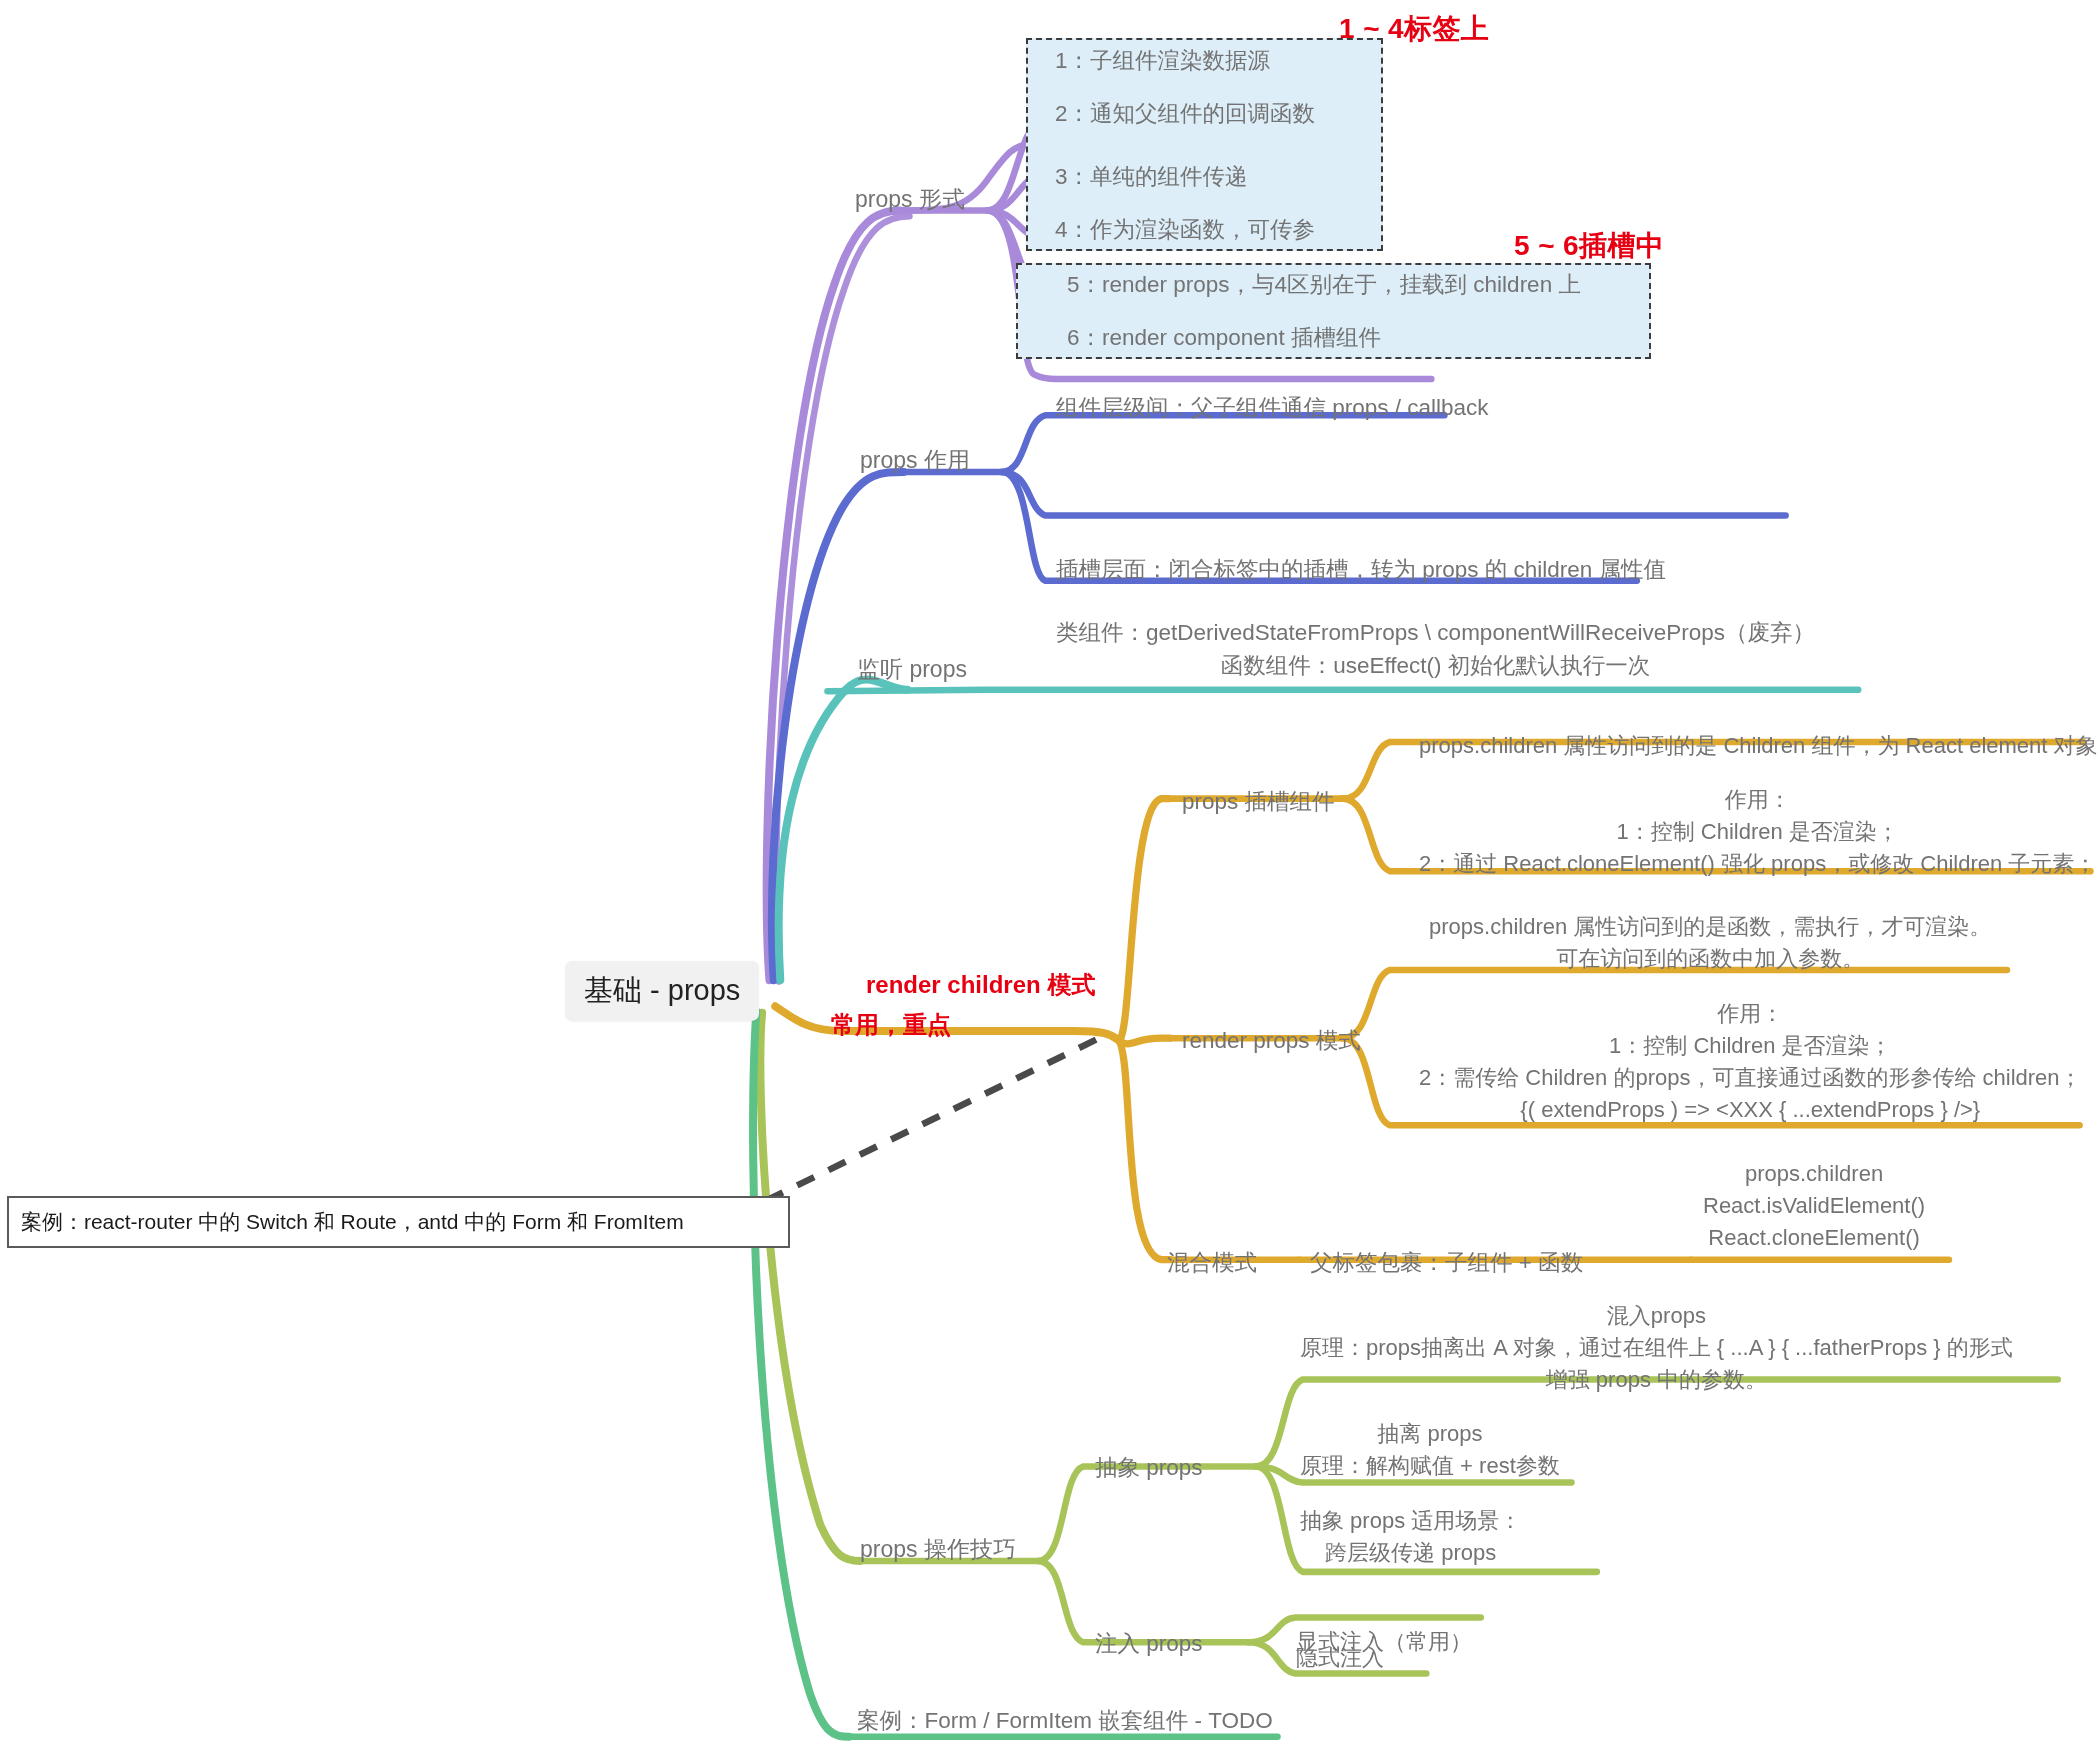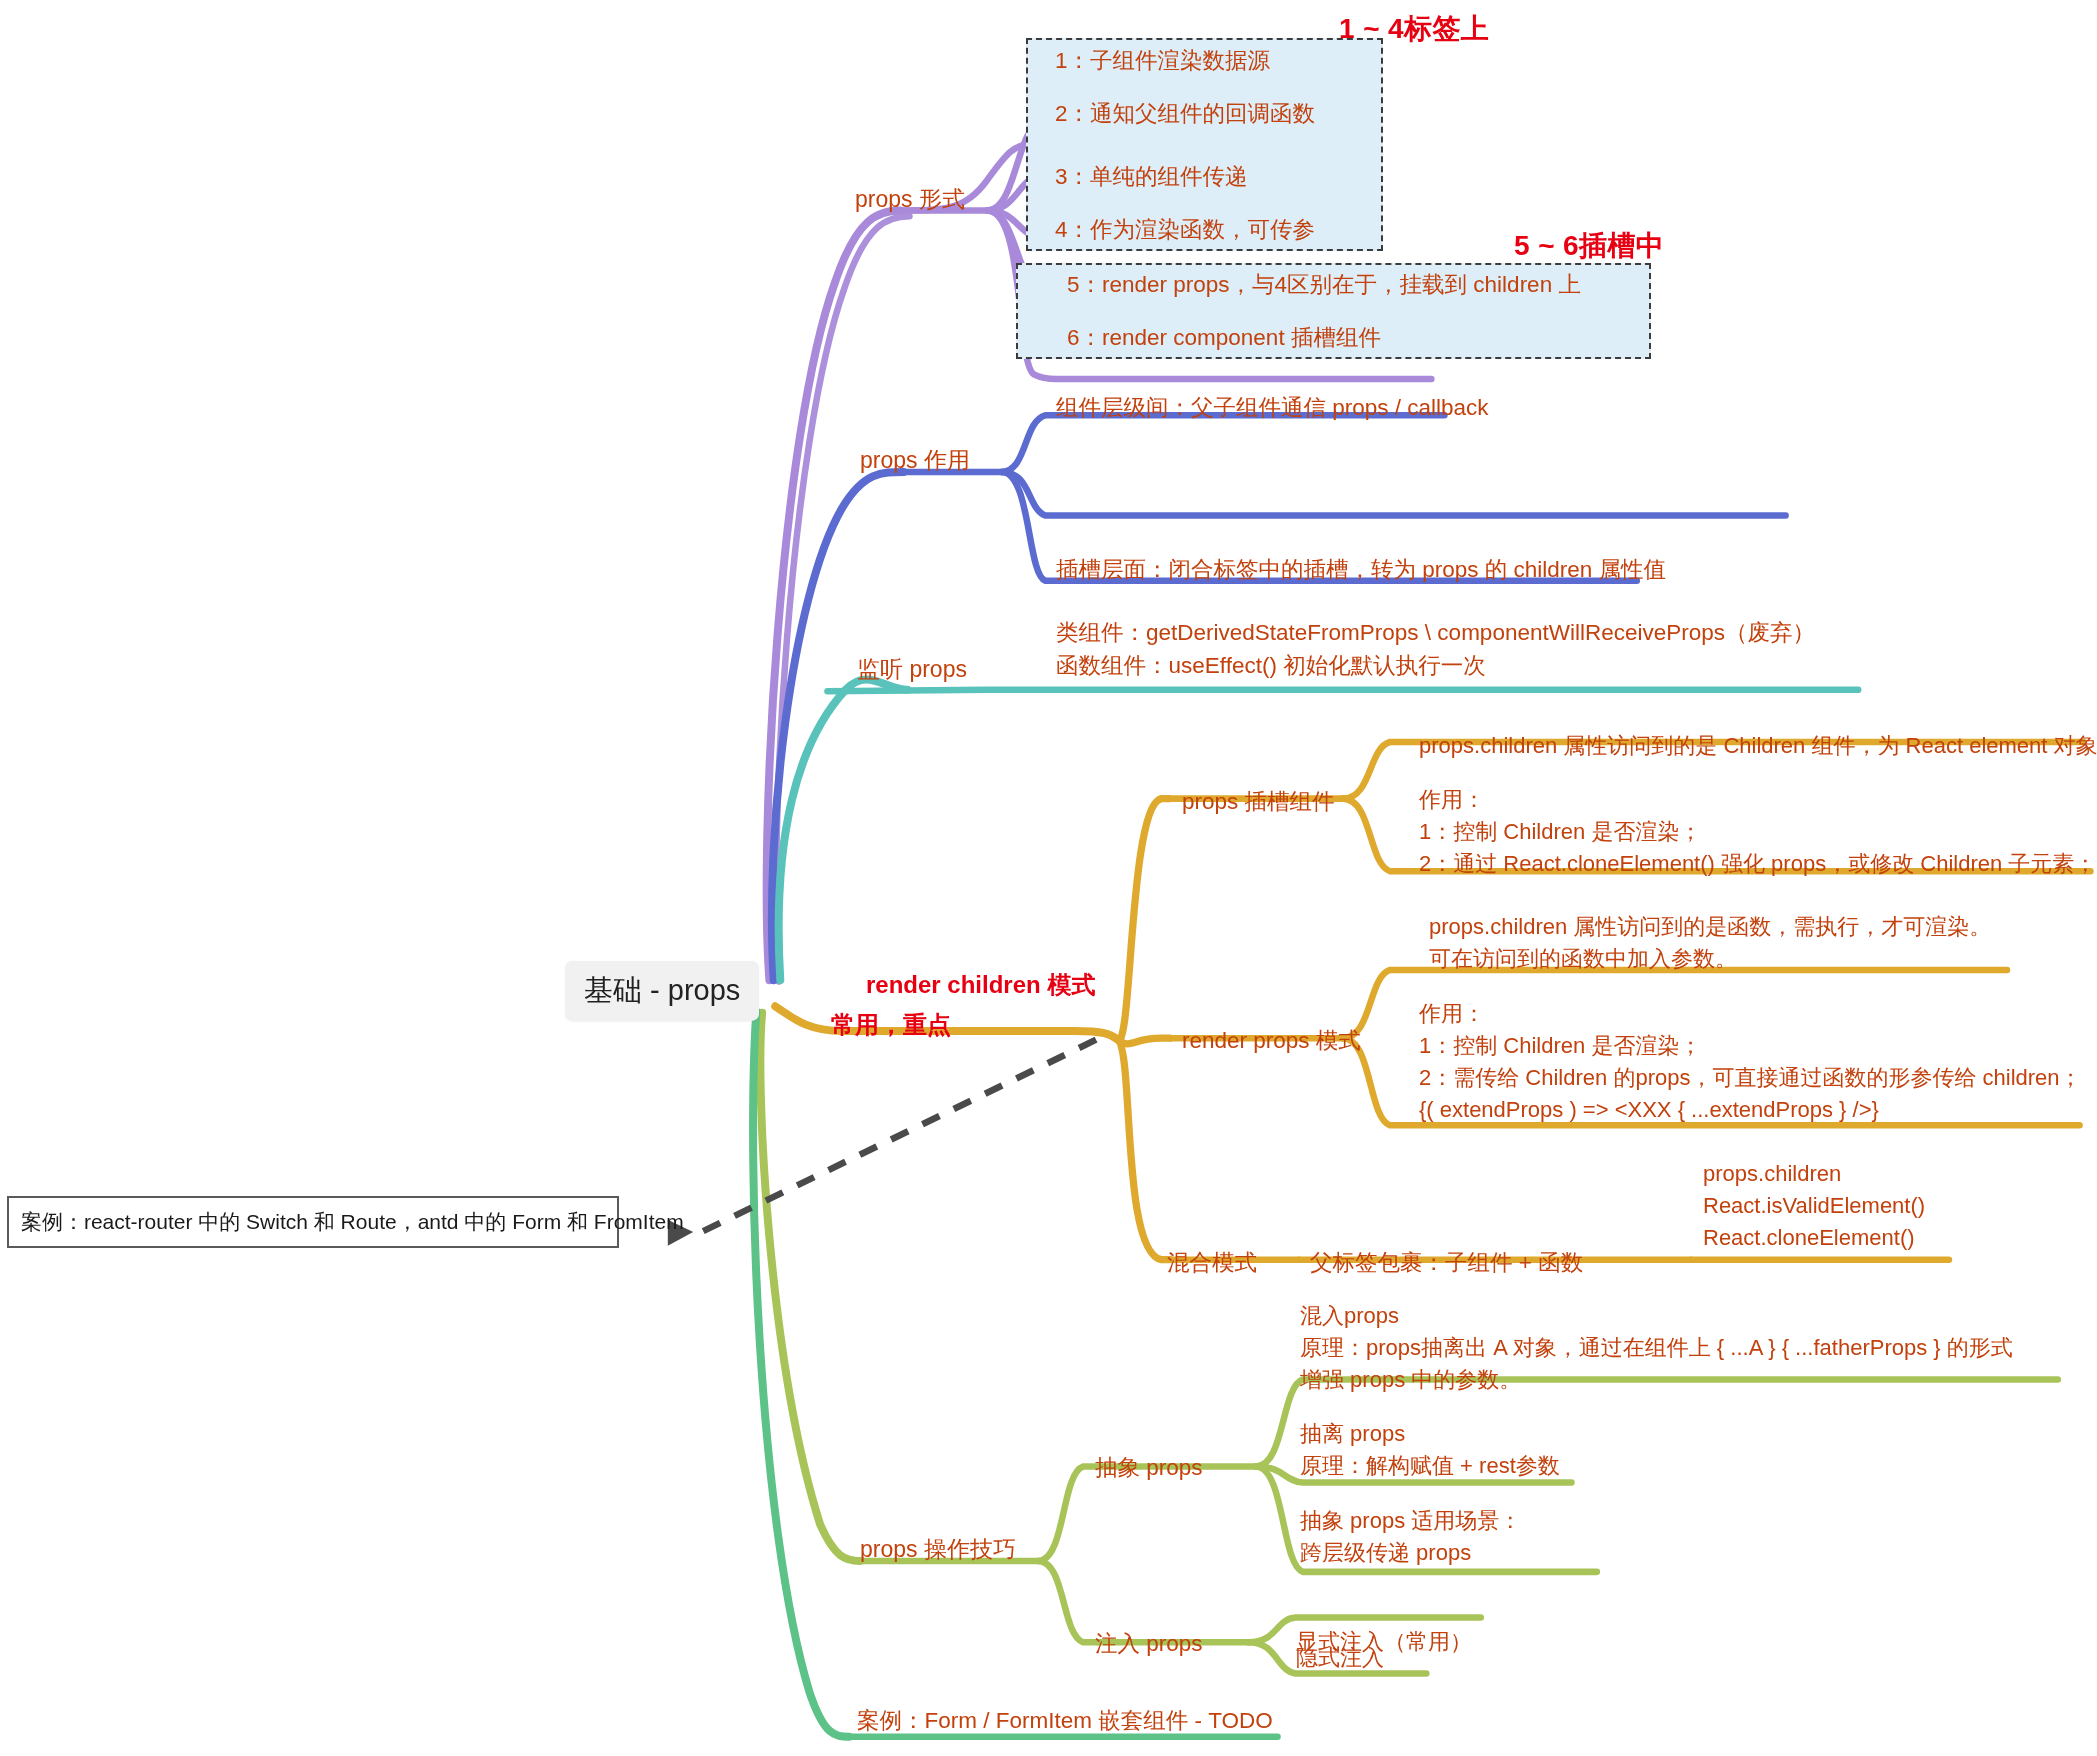--- a/index.html
+++ b/index.html
@@ -14,22 +14,23 @@
     background:#ffffff;
     overflow:hidden;
   }
   svg.links{
     position:absolute;left:0;top:0;width:2097px;height:1757px;
     pointer-events:none;
   }
   .node{
     position:absolute;
     white-space:nowrap;
-    color:#c2410c;
+    color:#737373;
     line-height:1.45;
+    text-align:center;
   }
   .t30{font-size:22px;}
   .t31{font-size:22.5px;}
   .t32{font-size:23px;}
 
   .root-node{
     position:absolute;
     background:#f1f1f1;
     border-radius:7.3px;
     padding:10.2px 19px;
@@ -201,16 +202,16 @@
 原理：解构赋值 + rest参数</div>
   <div class="node t30 multi" style="left:1300px;top:1505px;">抽象 props 适用场景：
 跨层级传递 props</div>
 
   <div class="node t31" style="left:1095px;top:1628px;">注入 props</div>
   <div class="node t30" style="left:1296px;top:1586px;margin-top:40px;">显式注入（常用）</div>
   <div class="node t30" style="left:1296px;top:1642px;">隐式注入</div>
 
   <div class="node t31" style="left:857px;top:1705px;">案例：Form / FormItem 嵌套组件 - TODO</div>
 
-  <div class="case-box" style="left:7.3px;top:1196px;width:612px;">案例：react-router 中的 Switch 和 Route，antd 中的 Form 和 FromItem</div>
+  <div class="case-box" style="left:7.3px;top:1196px;width:783px;">案例：react-router 中的 Switch 和 Route，antd 中的 Form 和 FromItem</div>
 
 </div>
 
 
 </body></html>

